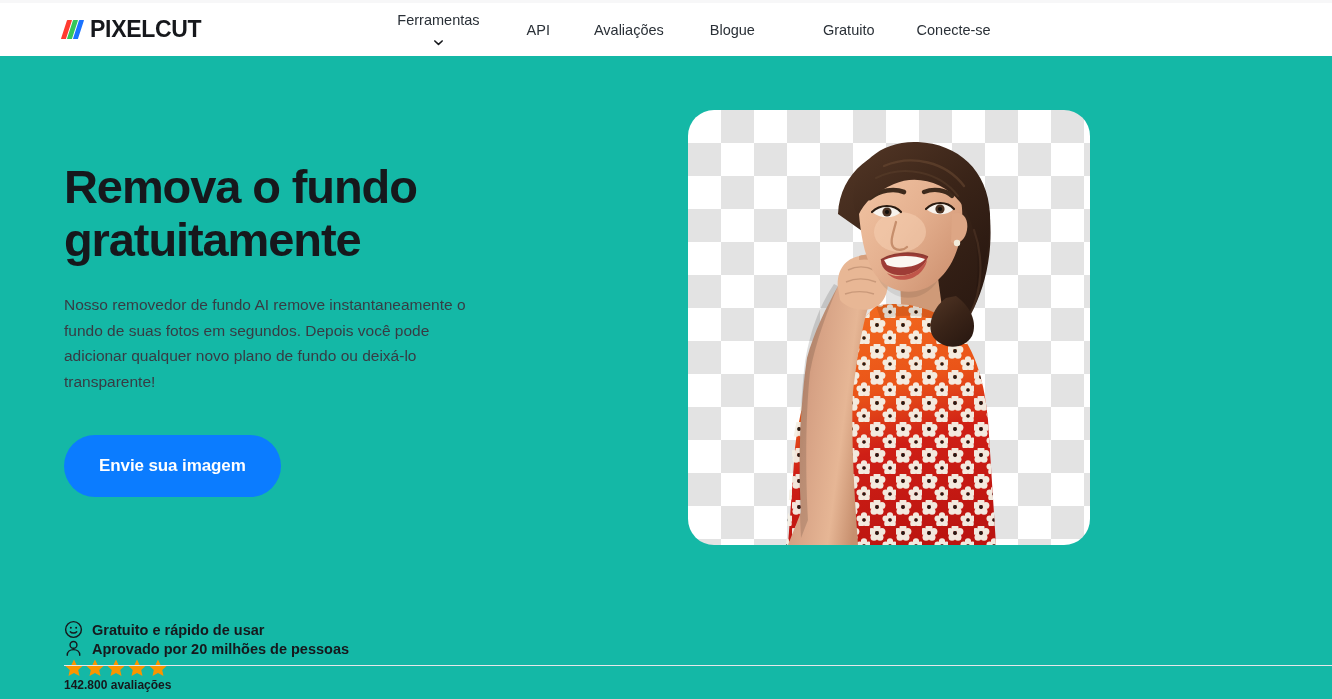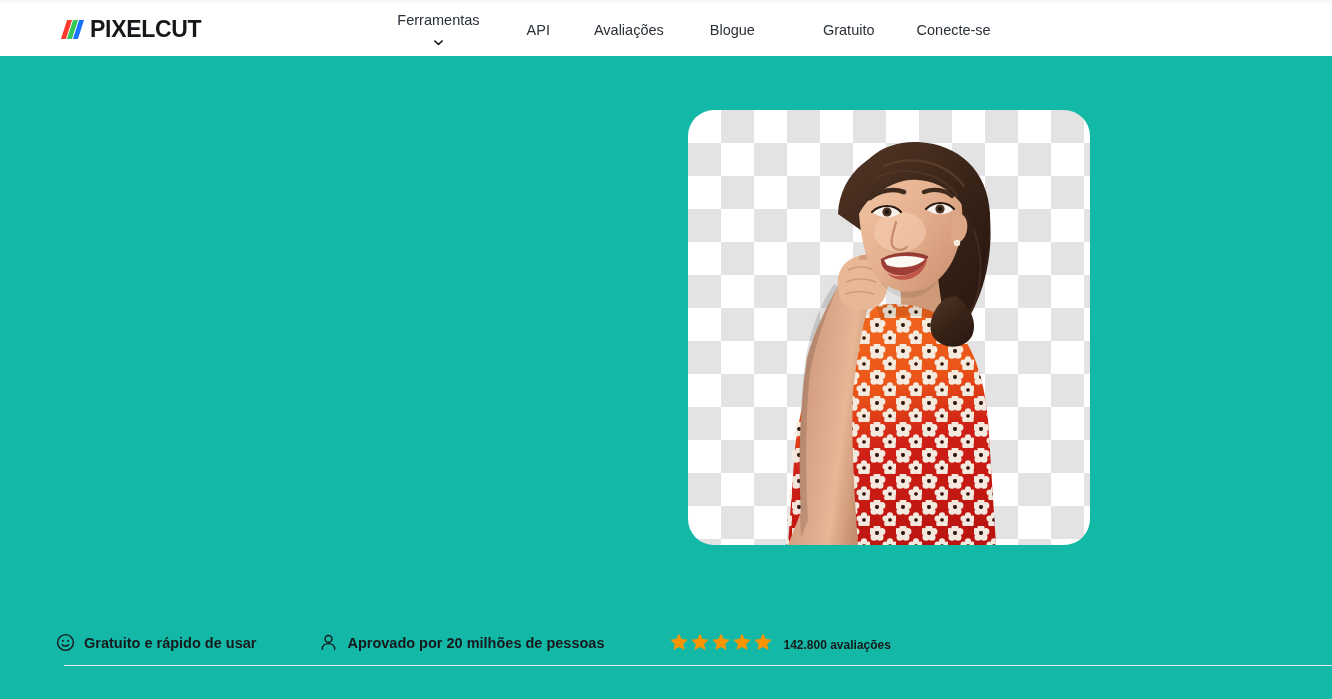--- a/index.html
+++ b/index.html
@@ -194,26 +194,27 @@
     position: absolute;
     left: 64px;
     top: 665px;
     width: 1268px;
     height: 1px;
     background: #e6e7e9;
   }
 
   .featbar {
     position: absolute;
-    left: 56px;
+    left: 64px;
     top: 620px;
     width: 1160px;
     height: 32px;
     display: flex;
-    align-items: flex-end;
+    align-items: flex-start;
+    flex-direction: column;
   }
 
   .feat {
     display: flex;
     align-items: center;
     gap: 9px;
     font-size: 14.5px;
     font-weight: 700;
     color: #16181c;
     white-space: nowrap;
@@ -286,20 +287,26 @@
 
       <a class="nav-link nav-gap-6" href="#">
         <span>Conecte-se</span>
       </a>
 
     </nav>
   </header>
 
   <section class="hero">
 
+    <div class="hero-copy">
+      <h1 class="hero-title">Remova o fundo
+gratuitamente</h1>
+      <p class="hero-sub">Nosso removedor de fundo AI remove instantaneamente o fundo de suas fotos em segundos. Depois você pode adicionar qualquer novo plano de fundo ou deixá-lo transparente!</p>
+      <button class="cta-btn">Envie sua imagem</button>
+    </div>
 
     <div class="hero-visual">
       <svg class="portrait" viewBox="0 0 402 435" preserveAspectRatio="xMidYMax meet">
         <defs>
           <linearGradient id="dressGrad" x1="0.35" y1="0" x2="0.55" y2="1">
             <stop offset="0%" stop-color="#f2691f"></stop>
             <stop offset="34%" stop-color="#ea5418"></stop>
             <stop offset="58%" stop-color="#cf1f16"></stop>
             <stop offset="100%" stop-color="#bb1410"></stop>
           </linearGradient>

